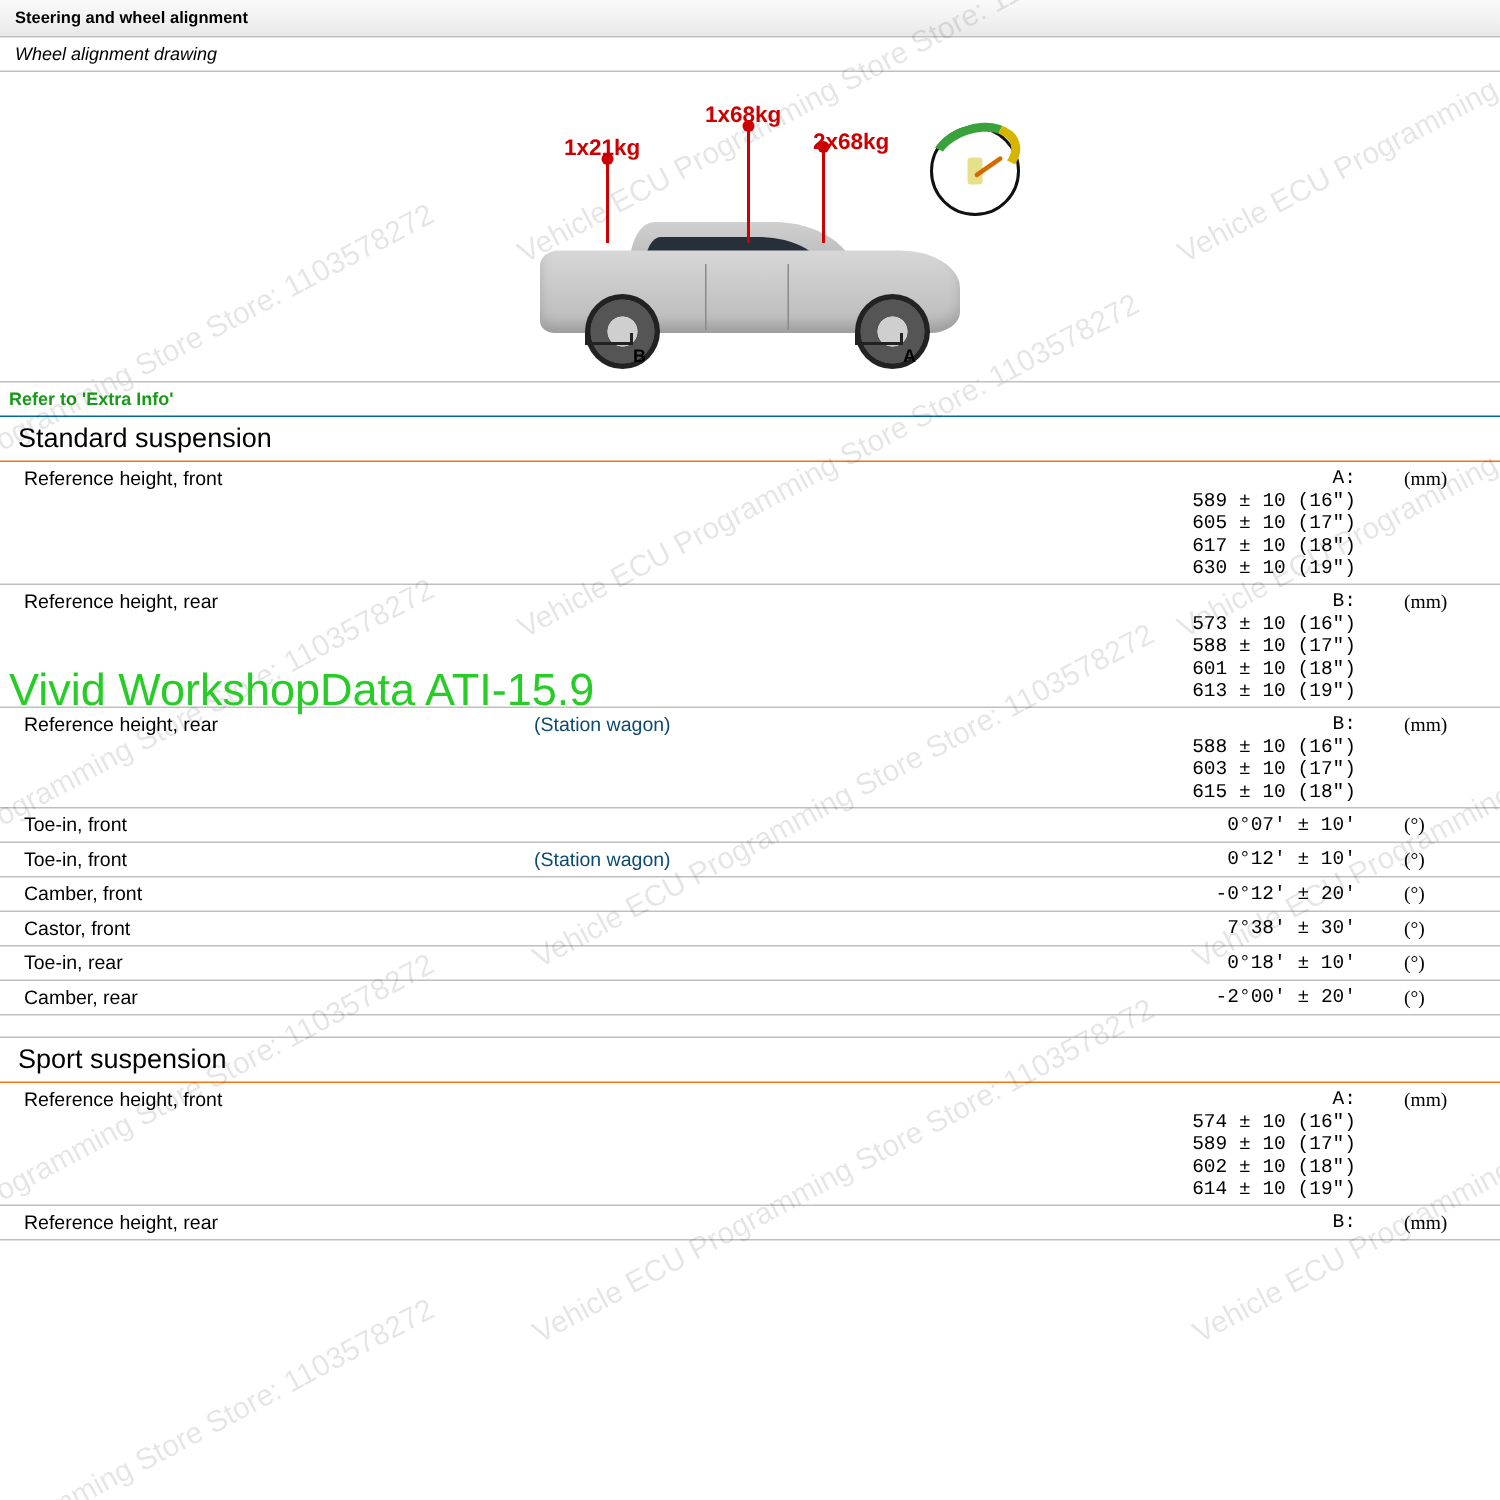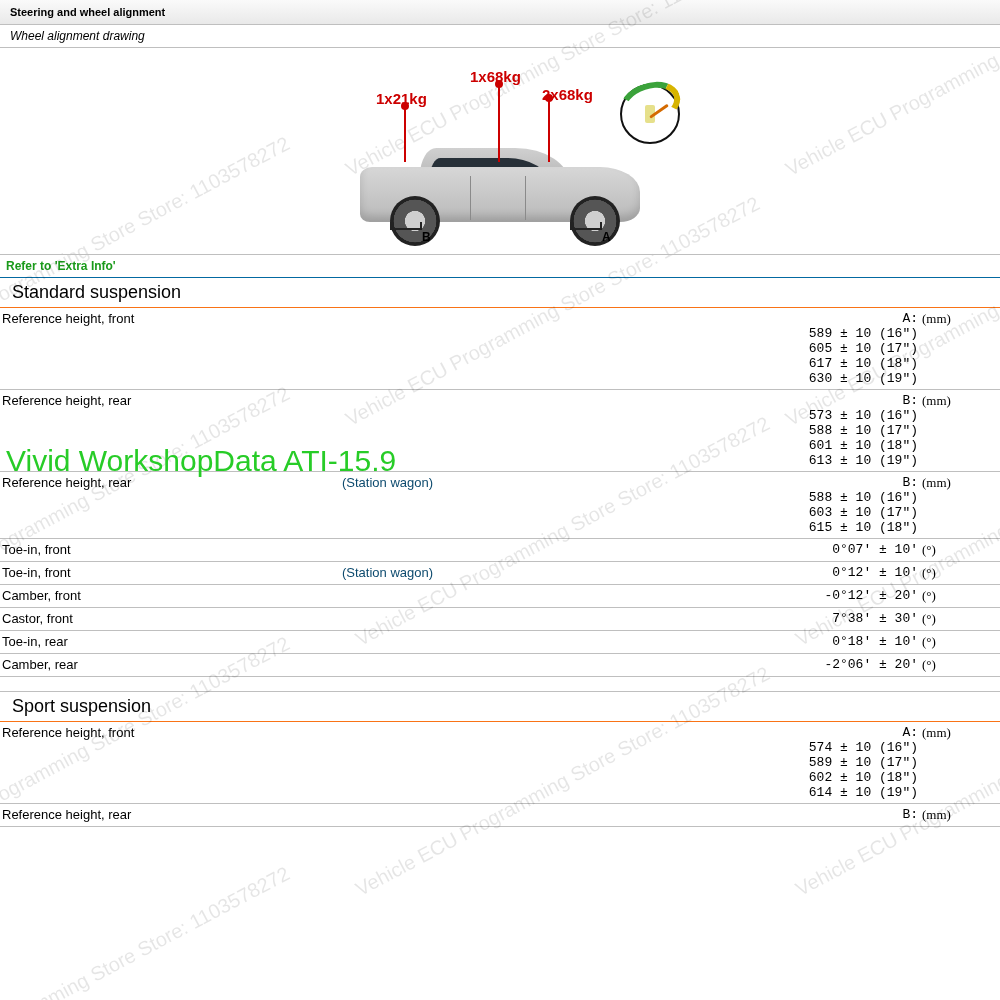--- a/index.html
+++ b/index.html
@@ -18,21 +18,21 @@
   .pin-label{position:absolute;color:#c00;font-weight:bold;font-size:15px;white-space:nowrap}
   .gauge{position:absolute;top:6px;right:-10px;width:56px;height:56px;border:2px solid #111;border-radius:50%;background:#fff;display:flex;align-items:center;justify-content:center}
   .gauge::before{content:"";position:absolute;top:-3px;left:-3px;right:-3px;height:30px;border:6px solid transparent;border-top:6px solid #3aa23a;border-right:6px solid #d7b400;border-radius:50%;transform:rotate(-18deg)}
   .gauge-car{width:10px;height:18px;background:#e6e08b;border-radius:2px}
   .gauge-needle{position:absolute;width:22px;height:3px;background:#d46a00;left:28px;top:30px;transform-origin:left center;transform:rotate(-35deg);border-radius:2px}
   .refmark{position:absolute;font-size:12px;font-weight:bold;bottom:4px}
   .bracket{position:absolute;bottom:18px;border-bottom:2px solid #222;border-left:2px solid #222;border-right:2px solid #222;height:6px}
   .extra{color:#1a9a1a;font-weight:bold;font-size:12px;padding:4px 6px;border-bottom:1px solid #0369a1}
   .section{padding:4px 12px;font-size:18px;border-bottom:1px solid #f97316}
   table.spec{width:100%;border-collapse:collapse;font-size:13px}
-  table.spec td{border-bottom:1px solid #bfbfbf;vertical-align:top;padding:3px 2px}
+  table.spec td{border-bottom:1px solid #bfbfbf;vertical-align:top;padding:3px 16px}
   td.lab{width:34%}
   td.mid{width:18%;color:#0c4a6e}
   td.val{text-align:right;width:40%;font-family:"Courier New",monospace;white-space:pre;padding-right:10px}
   td.unit{width:8%;font-family:Liberation Serif, serif}
   .overlay{position:absolute;left:6px;top:444px;font-size:30px;color:#27cc27;font-family:Arial,Helvetica,sans-serif;pointer-events:none}
   .wm{position:absolute;color:rgba(0,0,0,.10);font-size:20px;transform:rotate(-28deg);white-space:nowrap;pointer-events:none}
 </style>
 </head>
 <body>
 <div class="page">
@@ -144,21 +144,21 @@
         </tr>
         <tr>
           <td class="lab">Toe-in, rear</td>
           <td class="mid"></td>
           <td class="val">0°18' ± 10'</td>
           <td class="unit">(°)</td>
         </tr>
         <tr>
           <td class="lab">Camber, rear</td>
           <td class="mid"></td>
-          <td class="val">-2°06' ± 20'</td>
+          <td class="val">-2°00' ± 20'</td>
           <td class="unit">(°)</td>
         </tr>
       </tbody>
 </table>
 
 <div style="height:14px;border-bottom:1px solid #bfbfbf"></div>
 
 <div class="section">Sport suspension</div>
 <table class="spec">
   <tbody id="sport-body">

